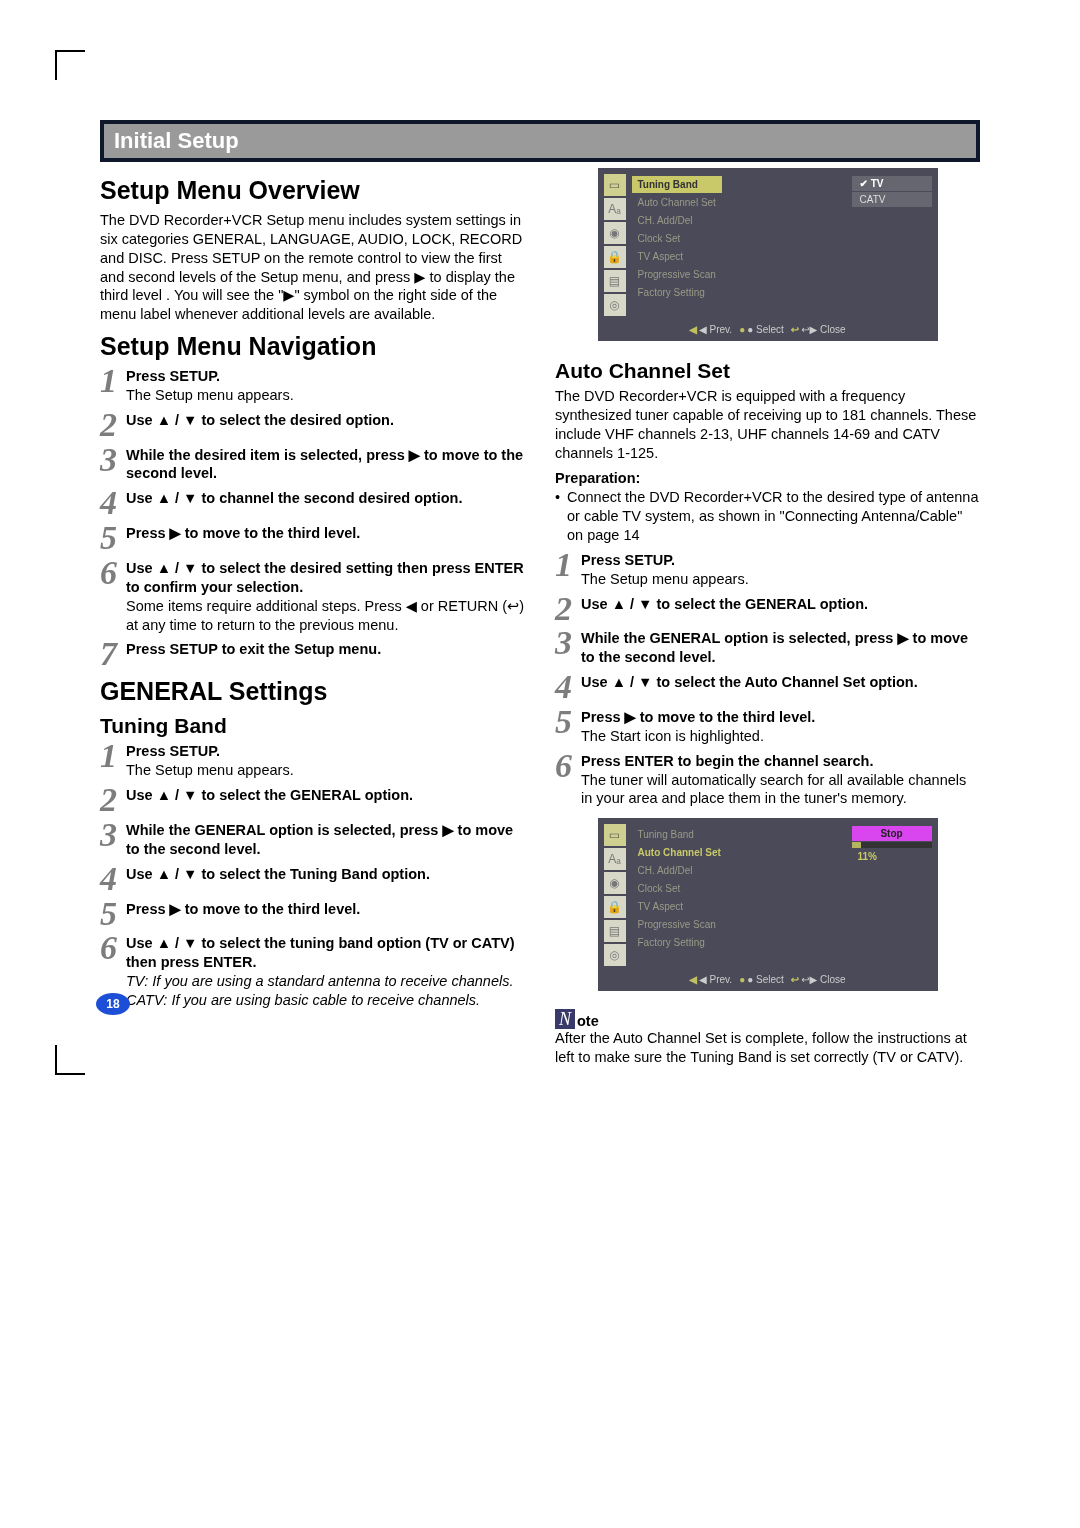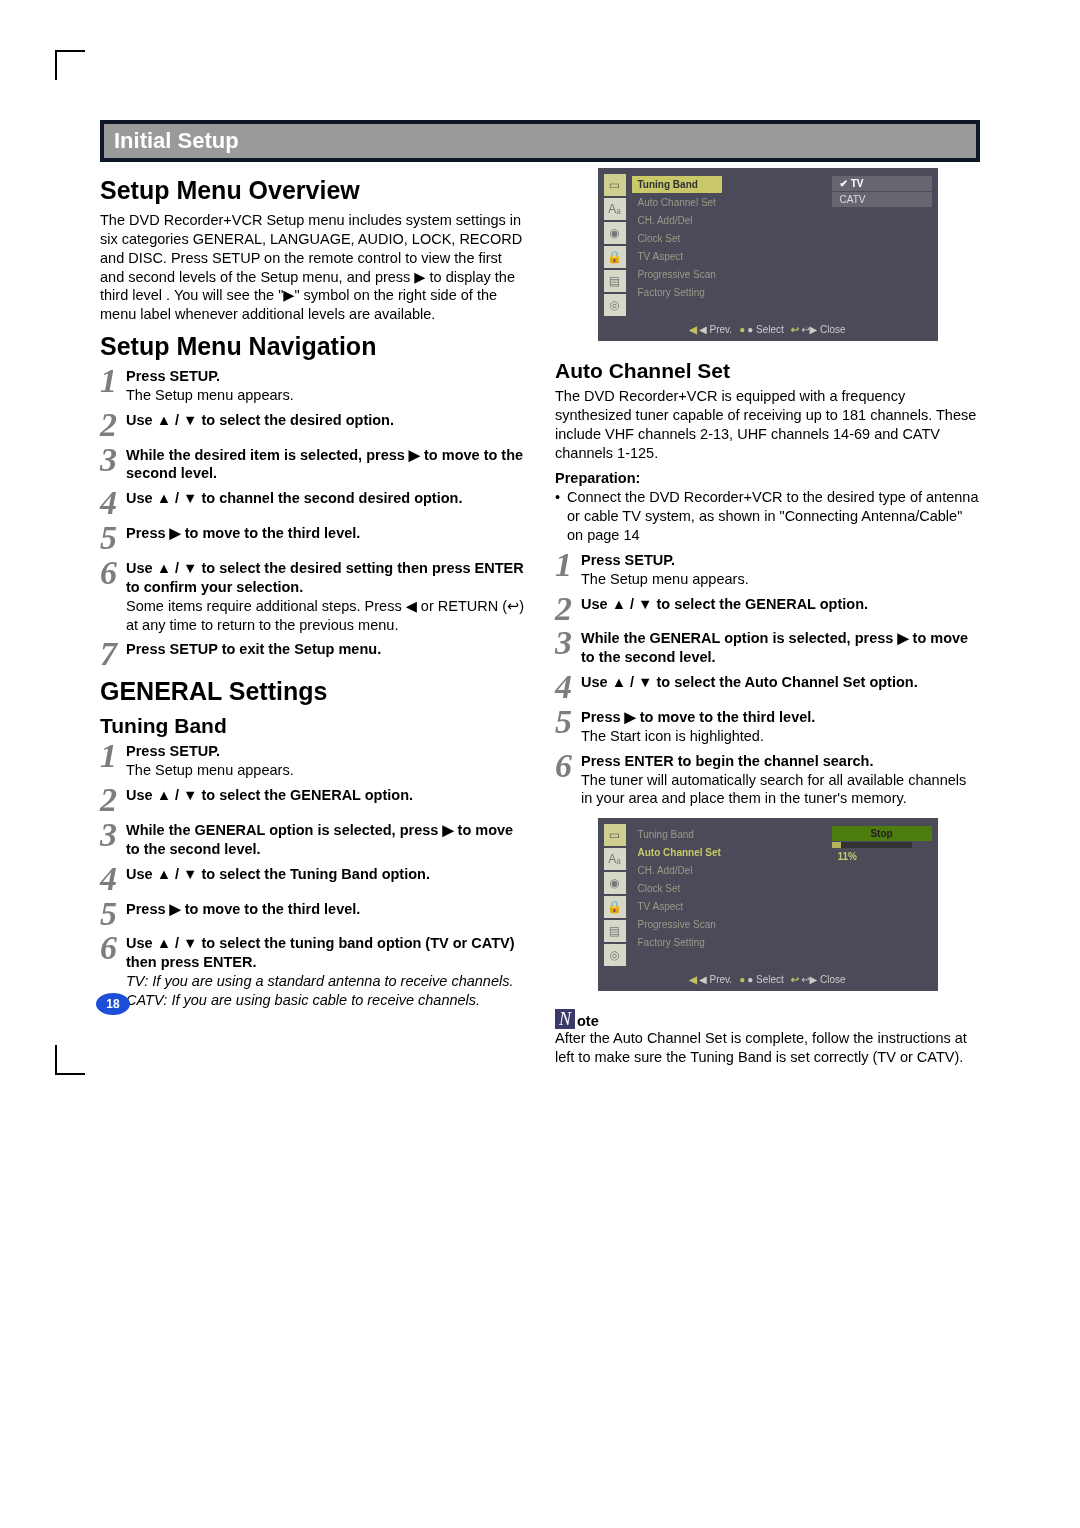--- a/index.html
+++ b/index.html
@@ -100,23 +100,23 @@
     background: #d8d8c8;
     display: flex; align-items: center; justify-content: center;
     color: #777; font-size: 12px;
   }
   .osd-icn.sel { background: #cfcf90; color:#555;}
   .osd-list { display: flex; flex-direction: column; gap: 1px; padding-top: 2px; }
   .osd-item { padding: 3px 6px; color: #9a9a88; }
   .osd-item.hl { background: #c9c96a; color: #333; font-weight: bold; }
   .osd-item.hl2 { color: #c9c96a; font-weight: bold; }
   .osd-right { display: flex; flex-direction: column; gap: 1px; padding-top: 2px; margin-left: auto; }
-  .osd-opt { background: #666670; color: #ddd; padding: 2px 8px; width: 100px; font-size: 10px;}
+  .osd-opt { background: #666670; color: #ddd; padding: 2px 8px; width: 80px; font-size: 10px;}
   .osd-opt.sel { font-weight: bold; color:#fff;}
-  .osd-opt.stop { background: #4d7c0f; color: #222; text-align:center; font-weight:bold;}
+  .osd-opt.stop { background: #d946ef; color: #222; text-align:center; font-weight:bold;}
   .osd-check::before { content:"✔ "; }
   .osd-pct { text-align: left; color: #c9c96a; font-weight: bold; padding: 2px 6px;}
   .osd-bar { height: 6px; width: 80px; background: #333; position: relative;}
   .osd-bar-fill { height: 100%; width: 12%; background: #b5b560;}
   .osd-footer {
     display: flex; justify-content: center; gap: 7px;
     margin-top: 8px; font-size: 10px; color: #ccc;
   }
   .osd-footer b { color: #c0c060; margin-right: 2px;}
   .page-badge {

